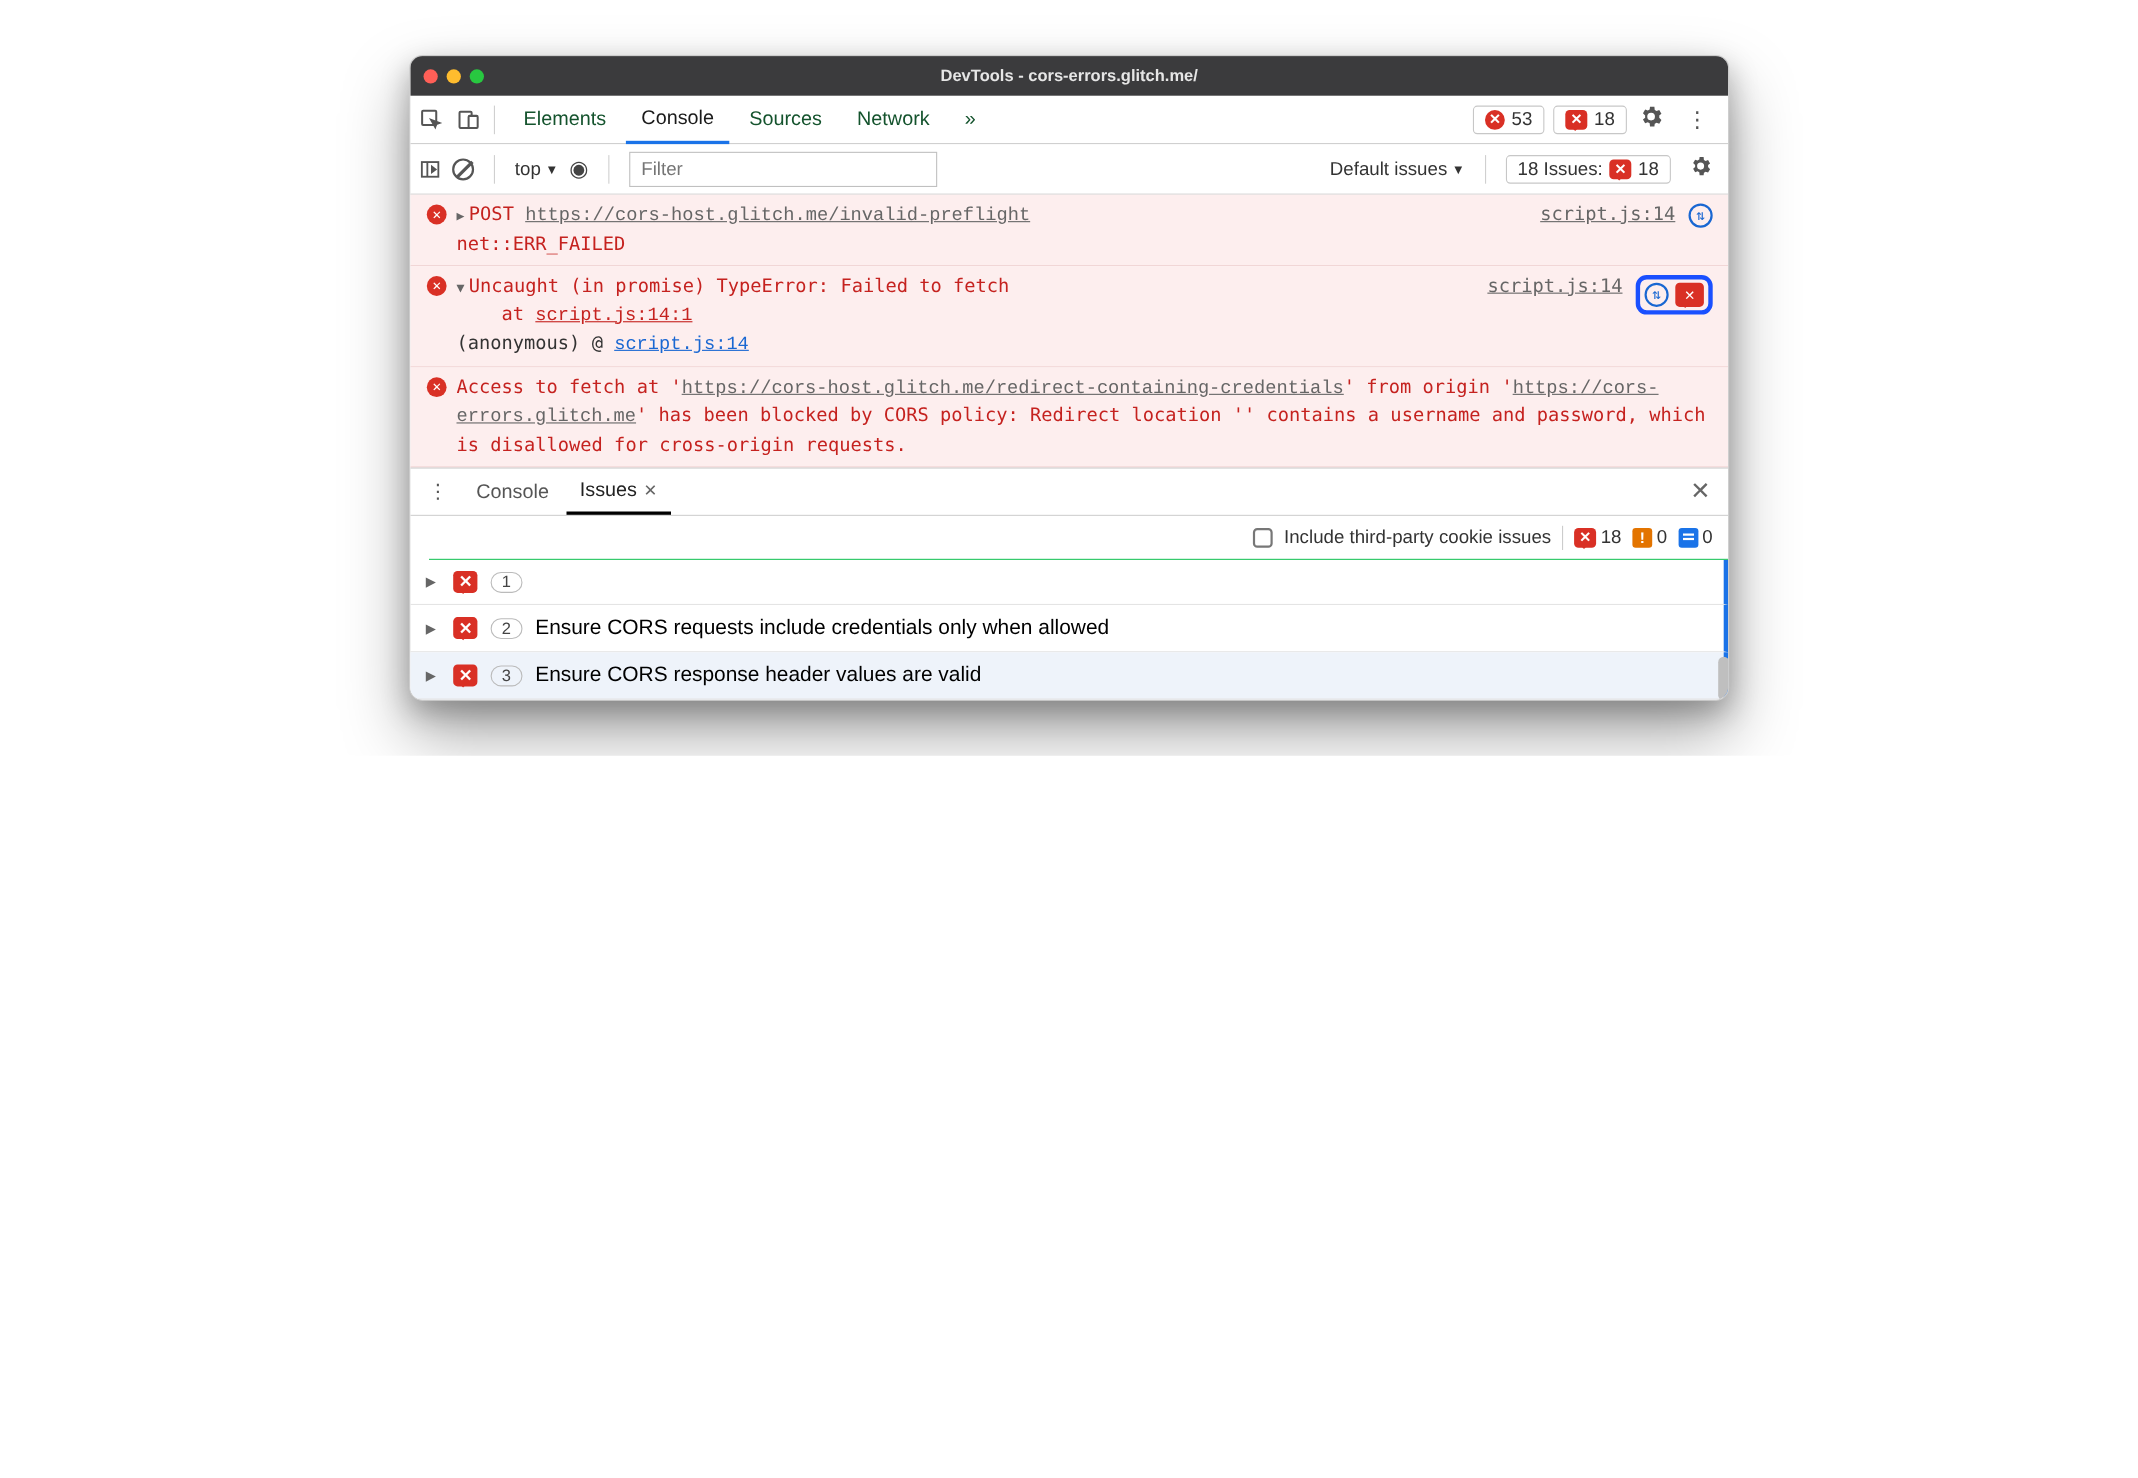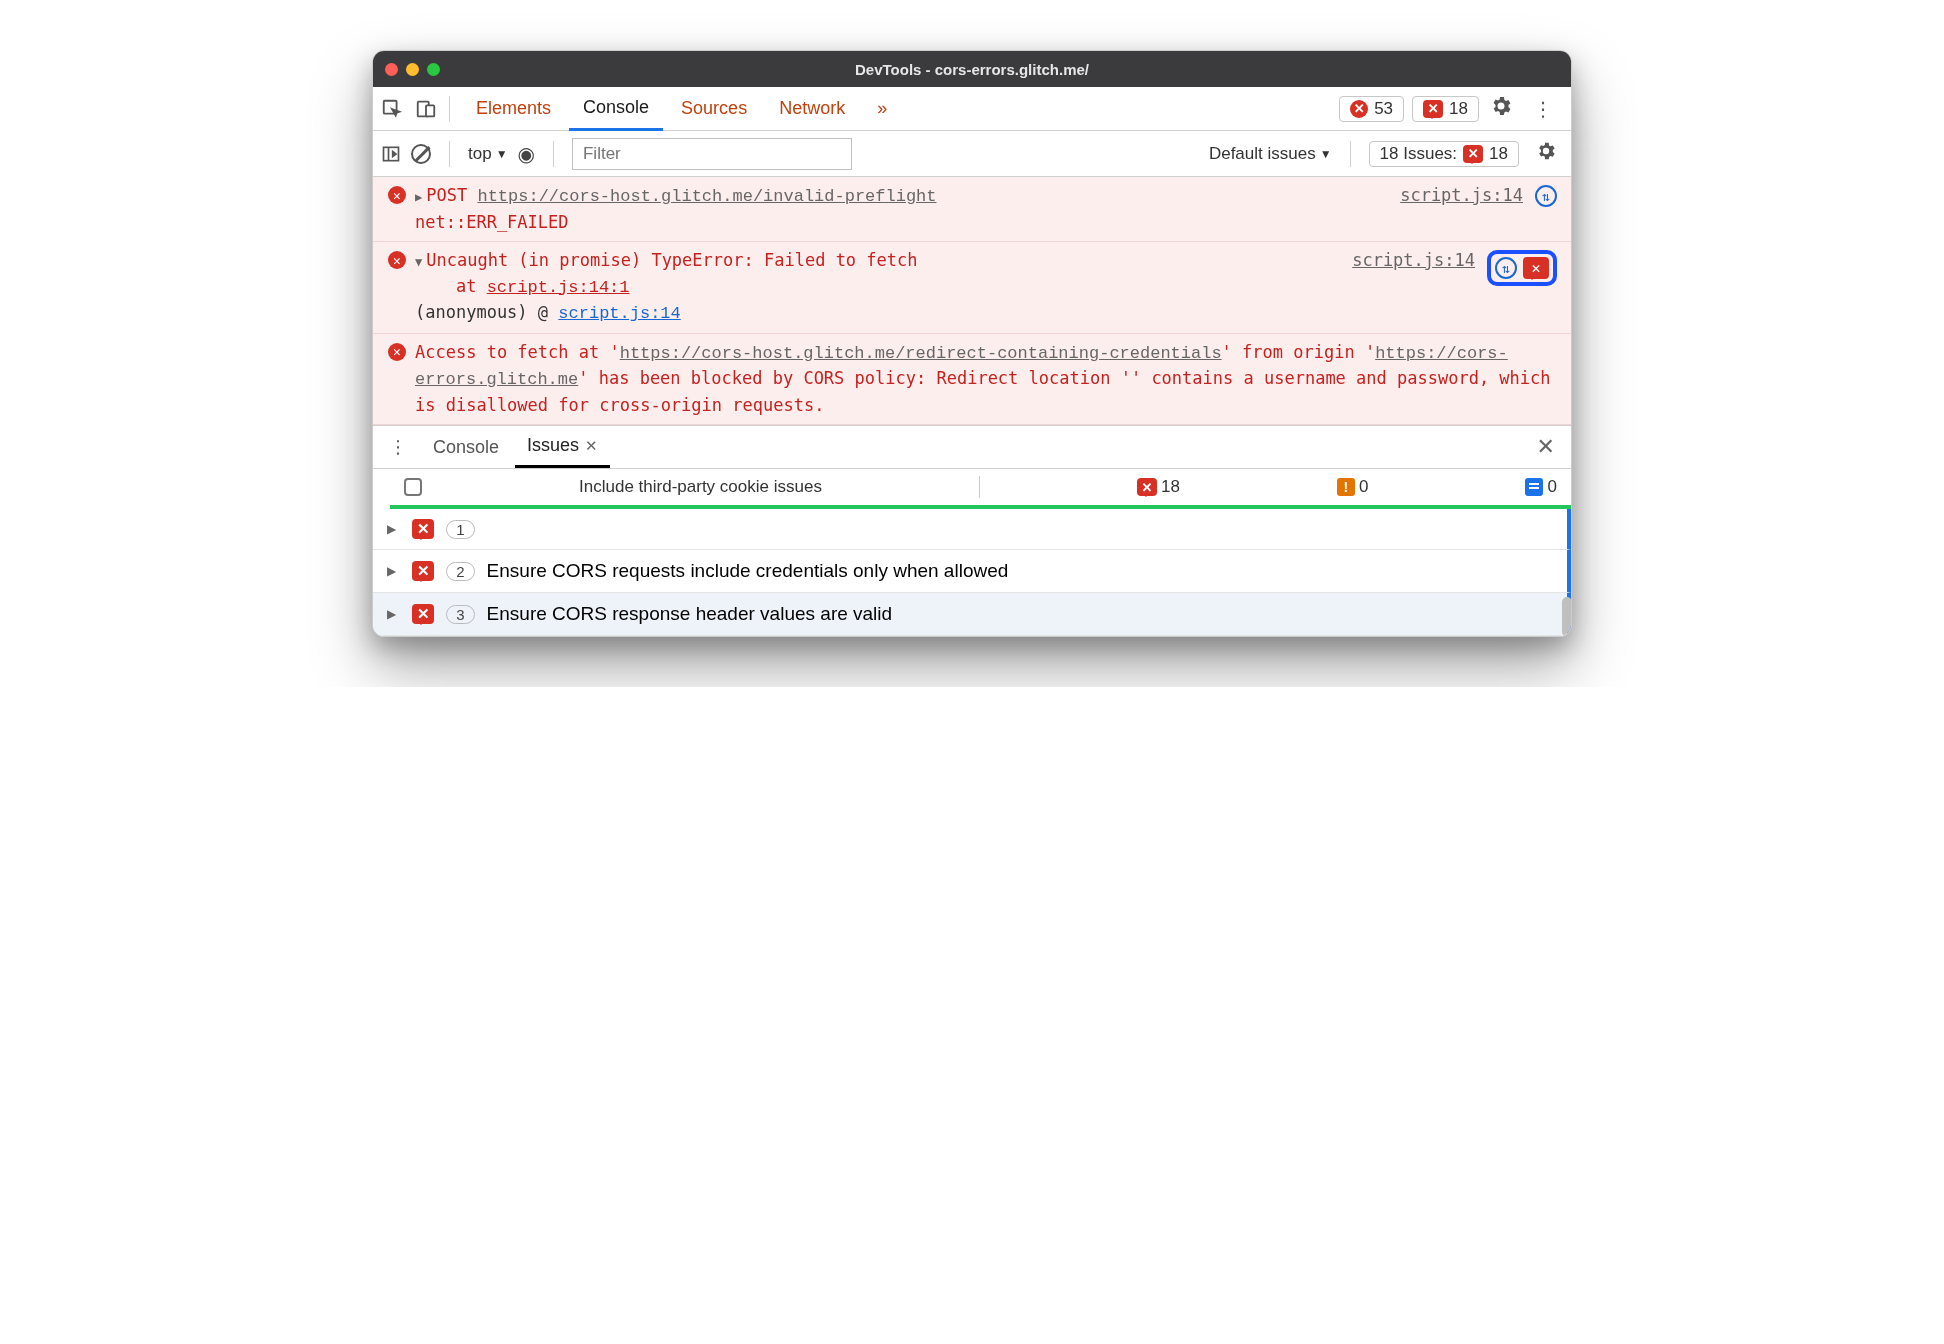--- a/index.html
+++ b/index.html
@@ -41,21 +41,21 @@
     display:flex;
     align-items:center;
     padding: 0 8px;
     height: 44px;
     border-bottom: 1px solid #d0d0d0;
     gap: 4px;
     font-size: 18px;
     color:#333;
   }
   .divider { width:1px; height:26px; background:#d0d0d0; margin:0 8px; }
-  .tab { padding: 10px 14px; cursor:pointer; color:#c2410c; }
+  .tab { padding: 10px 14px; cursor:pointer; color:#14532d; }
   .tab.active { color:#1a1a1a; border-bottom: 3px solid #1a73e8; font-weight:500; }
   .spacer { flex:1; }
   .badge {
     border:1px solid #c7c7c7; border-radius:4px; padding:2px 10px; display:inline-flex; align-items:center; gap:6px; font-size:17px; font-weight:500;
   }
   .ic { display:inline-flex; align-items:center; justify-content:center; }
   .ic svg { display:block; }
   .red-circle { width:18px; height:18px; border-radius:50%; background:#d93025; display:inline-flex; align-items:center; justify-content:center; color:#fff; font-weight:700; font-size:13px; }
   .gear { color:#555; padding:6px; cursor:pointer; }
   .more-v { color:#555; padding:6px 10px; cursor:pointer; font-size:20px; }
@@ -99,21 +99,21 @@
 
   .drawer-tabs {
     display:flex; align-items:center; height:44px; border-top:1px solid #d0d0d0; border-bottom:1px solid #d0d0d0; padding:0 6px; gap:4px; font-size:18px;
   }
   .drawer-tabs .tab2 { padding:9px 12px; color:#555; cursor:pointer; }
   .drawer-tabs .tab2.active { color:#222; border-bottom:3px solid #000000; }
   .drawer-close { margin-left:auto; font-size:22px; color:#666; padding:0 10px; cursor:pointer; }
   .tab-x { font-size:15px; margin-left:6px; color:#666; }
 
   .issues-bar {
-    display:flex; align-items:center; height:40px; padding:0 14px; border-bottom:4px solid #22c55e; justify-content:space-between; gap:10px; font-size:17px; color:#333;margin-left:17px;
+    display:flex; align-items:center; height:40px; padding:0 14px; border-bottom:1px solid #22c55e; justify-content:flex-end; gap:10px; font-size:17px; color:#333;margin-left:17px;
   }
   .chk { width:18px;height:18px;border:2px solid #777;border-radius:4px; }
   .sep-v { width:1px; height:22px; background:#ccc; }
   .orange-sq { width:18px;height:18px;border-radius:3px;background:#e37400;display:inline-flex;align-items:center;justify-content:center;color:#fff;font-weight:700;font-size:14px; }
   .blue-bubble { width:18px;height:18px;border-radius:3px;background:#1a73e8;position:relative; }
   .blue-bubble:before { content:""; position:absolute; top:5px; left:4px; width:10px; height:2px; background:#fff; }
   .blue-bubble:after { content:""; position:absolute; top:9px; left:4px; width:10px; height:2px; background:#fff; }
   .mini { display:inline-flex; gap:4px; align-items:center; }
 
   .issues-list { position:relative; }

